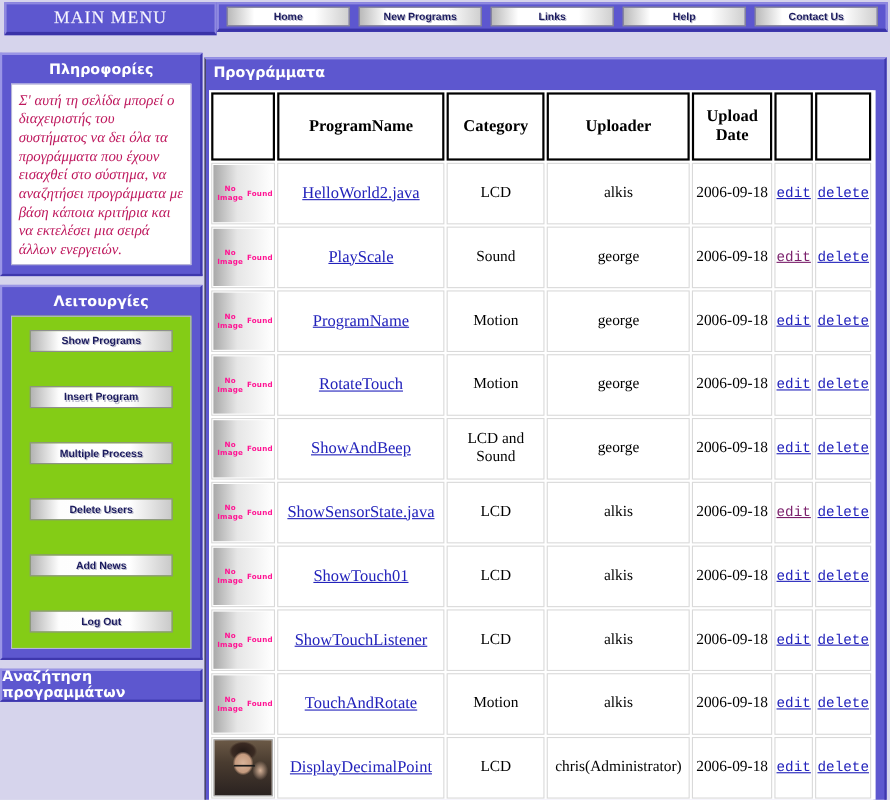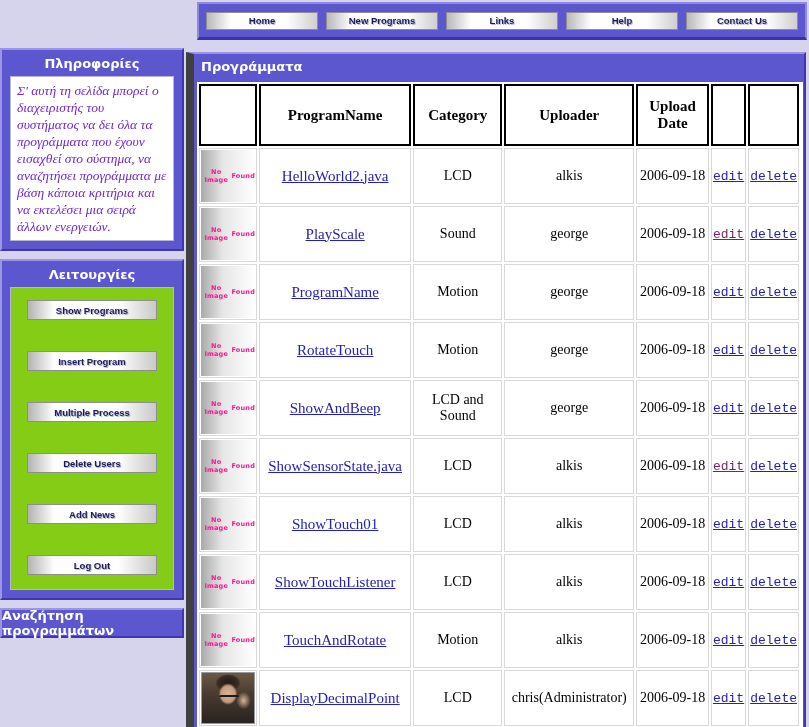--- a/index.html
+++ b/index.html
@@ -24,21 +24,21 @@
     display: flex; align-items: center; justify-content: center;
   }
   #mainmenu-label {
     font-family: "Liberation Serif", serif;
     font-size: 16px; letter-spacing: 1px;
     color: #ffffff;
     text-shadow: 1px 0 0 #5d57cf, -1px 0 0 #5d57cf, 0 1px 0 #5d57cf, 0 -1px 0 #5d57cf;
     -webkit-text-stroke: 0.3px #c9c5f2;
   }
   #navbar {
-    position: absolute; left: 197px; top: 2px; width: 610px; height: 38px;
+    position: absolute; left: 197px; top: 2px; width: 610px; height: 27px;
     background: #5d57cf;
     border: 2px solid #8f89e0;
     border-bottom: 3px solid #3a33a8;
     display: flex; align-items: center; justify-content: space-around;
     padding: 0 3px;
   }
   .navbtn {
     width: 112px; height: 18px;
     background: linear-gradient(to right, #b9b9b9 0%, #ffffff 22%, #ffffff 72%, #cfcfcf 100%);
     border: 1px solid #8e8e8e;
@@ -71,21 +71,21 @@
     background: #ffffff;
     margin: 0 8px 8px 8px;
     padding: 5px 6px;
     border: 1px solid #b7b4d8;
   }
   #info-text {
     font-family: "Liberation Serif", serif;
     font-style: italic;
     font-size: 13.5px;
     line-height: 17px;
-    color: #6d28d9;
+    color: #be185d;
   }
   .panel-body-lav {
     background: #84cc16;
     margin: 0 8px 8px 8px;
     border: 1px solid #b7b4d8;
     padding: 12px 0 10px 0;
   }
   .sidebtn {
     width: 130px; height: 20px; margin: 0 auto 31px auto;
     background: linear-gradient(to right, #b3b3b3 0%, #fdfdfd 20%, #ffffff 70%, #c9c9c9 100%);
@@ -99,21 +99,21 @@
 
   
   #main {
     position: absolute; left: 186px; top: 48px; width: 623px; height: 679px;
     background: #d6d4ec;
   }
   #main-inner {
     position: absolute; left: 0; top: 4px; width: 620px; height: 675px;
     background: #5d57cf;
     border-top: 2px solid #9a95e6;
-    border-left: 8px solid #404040;
+    border-left: 1px solid #404040;
     border-right: 2px solid #3e37ad;
   }
   #main-title {
     height: 24px; padding-left: 7px;
     display: flex; align-items: center;
     color: #ffffff; font-size: 13px; font-weight: bold;
     font-family: "DejaVu Sans", sans-serif;
   }
   #table-wrap {
     position: absolute; left: 3px; top: 28px; width: 606px; height: 645px;
@@ -190,20 +190,23 @@
   .act {
     color: #2222bb; text-decoration: underline; cursor: pointer; font-size: 13px;
   }
   .act.visited { color: #7a1f6b; }
   td.cell-edit, td.cell-del { padding: 0 2px; font-family: Liberation Mono, monospace; }
 </style>
 </head>
 <body>
 
 <div id="topbar">
+  <div id="mainmenu-box">
+    <span id="mainmenu-label">MAIN MENU</span>
+  </div>
   <div id="navbar">
       <div class="navbtn">Home</div>
       <div class="navbtn">New Programs</div>
       <div class="navbtn">Links</div>
       <div class="navbtn">Help</div>
       <div class="navbtn">Contact Us</div>
     </div>
 </div>
 
 <div id="sidebar">

